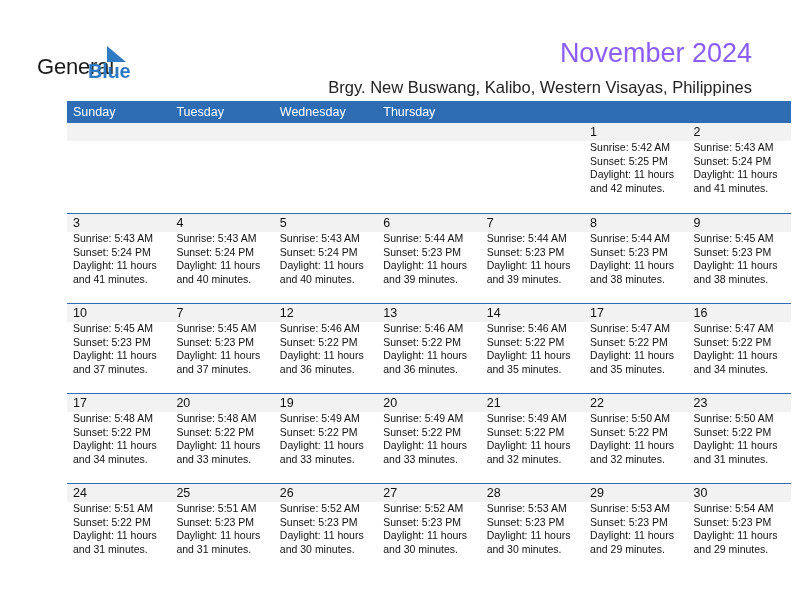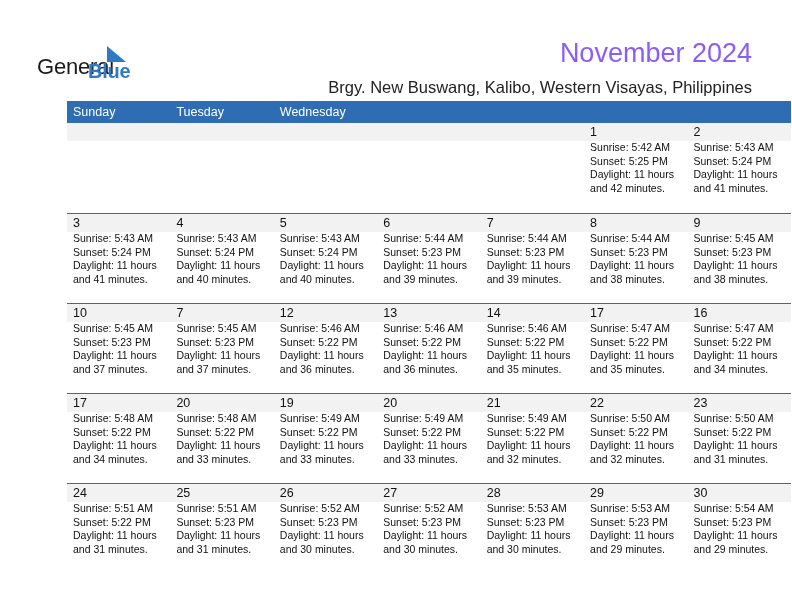--- a/index.html
+++ b/index.html
@@ -37,20 +37,21 @@
 </div>
 
 <div class="title">November 2024</div>
 <div class="subtitle">Brgy. New Buswang, Kalibo, Western Visayas, Philippines</div>
 
 <div class="cal">
   <div class="head">
     <div class="hcell">Sunday</div>
     <div class="hcell">Tuesday</div>
     <div class="hcell">Wednesday</div>
+    <div class="hcell">Thursday</div>
   </div>
   <div id="weeks">
       <div class="week">
         <div class="strip"></div>
         <div class="row">
           <div class="day">
             <div class="num"></div>
             <div class="line"></div>
             <div class="line"></div>
             <div class="line"></div>

